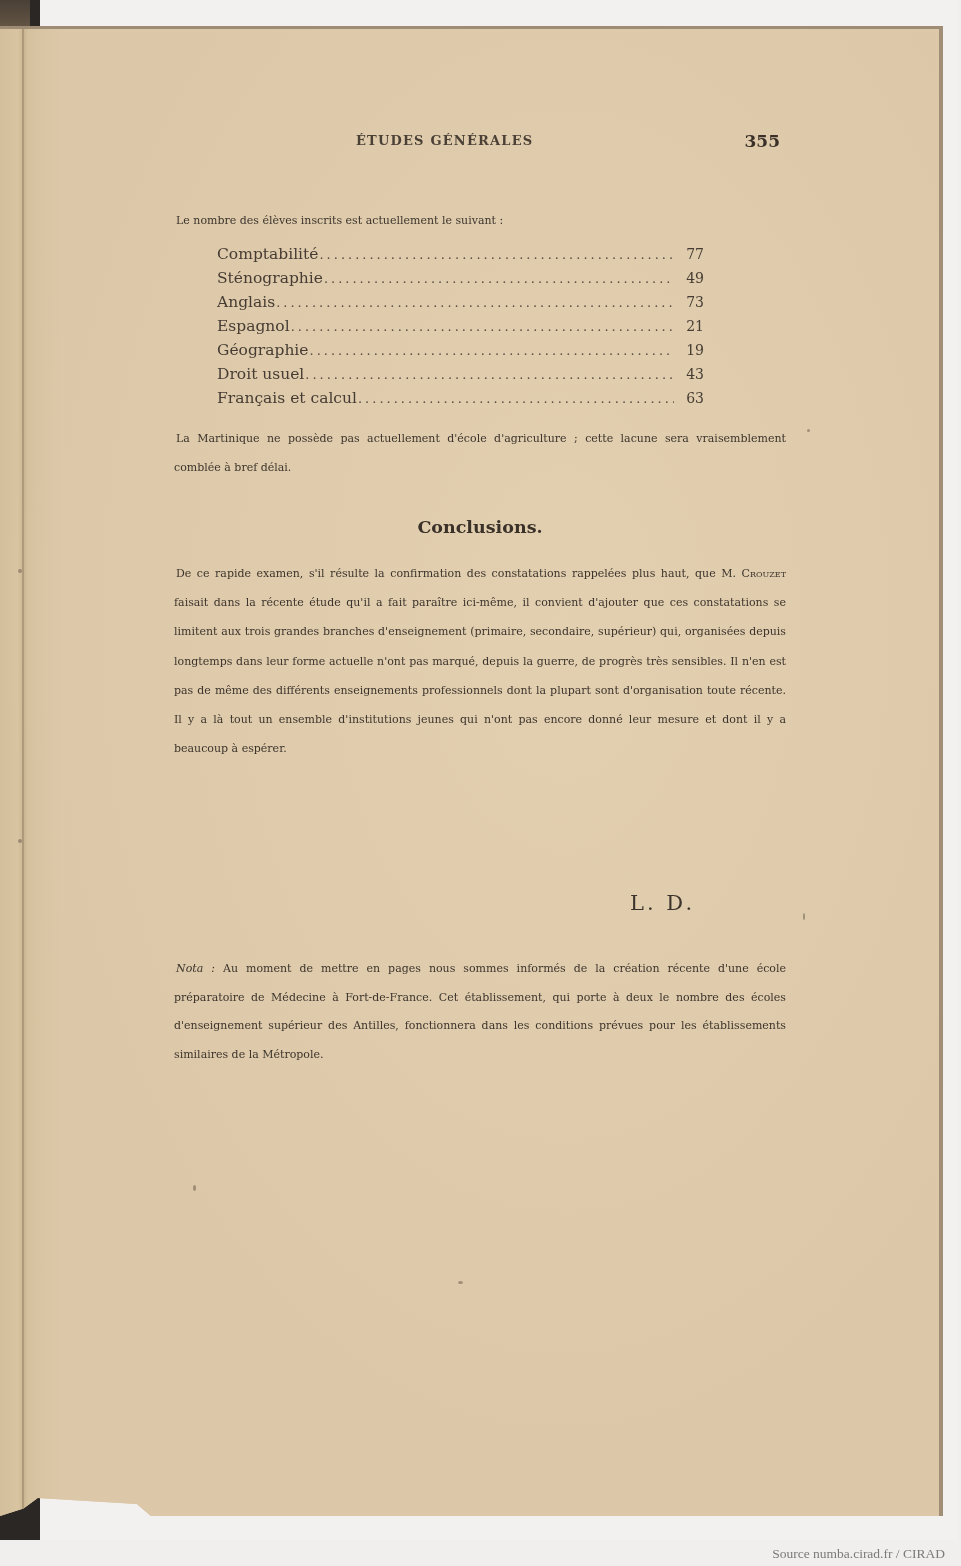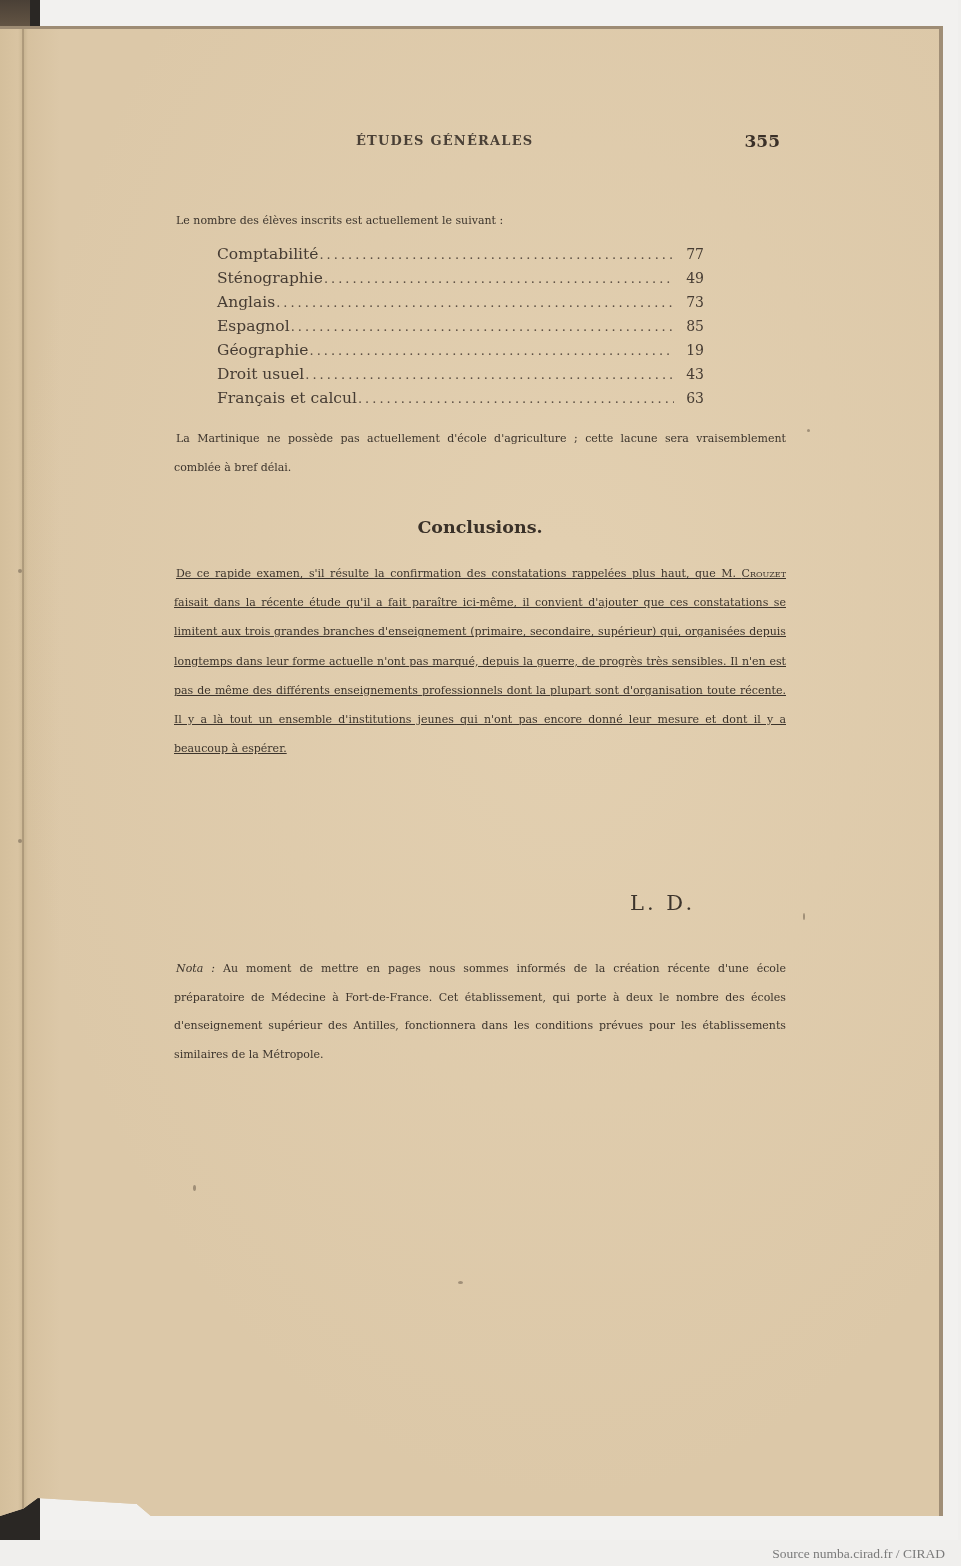--- a/index.html
+++ b/index.html
@@ -157,21 +157,20 @@
       font-weight: bold;
       color: #3a3128;
       margin: 4px;
     }
     .conclusion-para {
       position: absolute;
       top: 526px;
       left: 0;
       width: 612px;
       line-height: 29.2px;
-      text-decoration: underline;
     }
     .indent {
       display: inline-block;
       width: 2px;
     }
     .small-caps {
       font-variant: small-caps;
     }
     .signature {
       position: absolute;
@@ -245,21 +244,21 @@
           <span class="count">49</span>
         </li>
         <li>
           <span class="subject">Anglais</span>
           <span class="leader"></span>
           <span class="count">73</span>
         </li>
         <li>
           <span class="subject">Espagnol</span>
           <span class="leader"></span>
-          <span class="count">85</span>
+          <span class="count">21</span>
         </li>
         <li>
           <span class="subject">Géographie</span>
           <span class="leader"></span>
           <span class="count">19</span>
         </li>
         <li>
           <span class="subject">Droit usuel</span>
           <span class="leader"></span>
           <span class="count">43</span>

